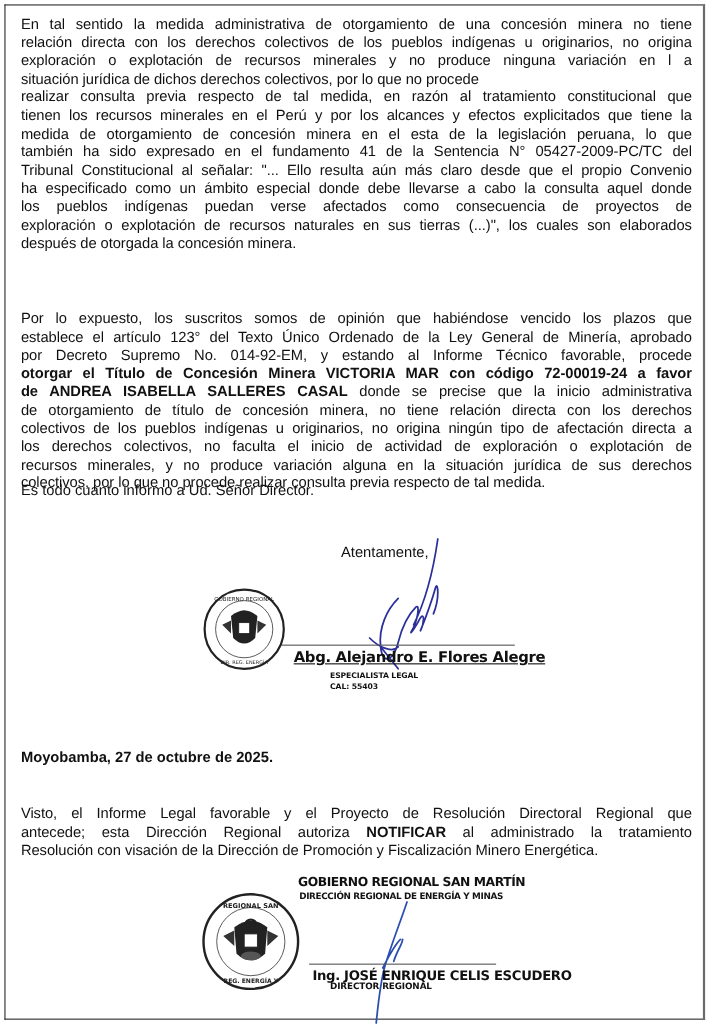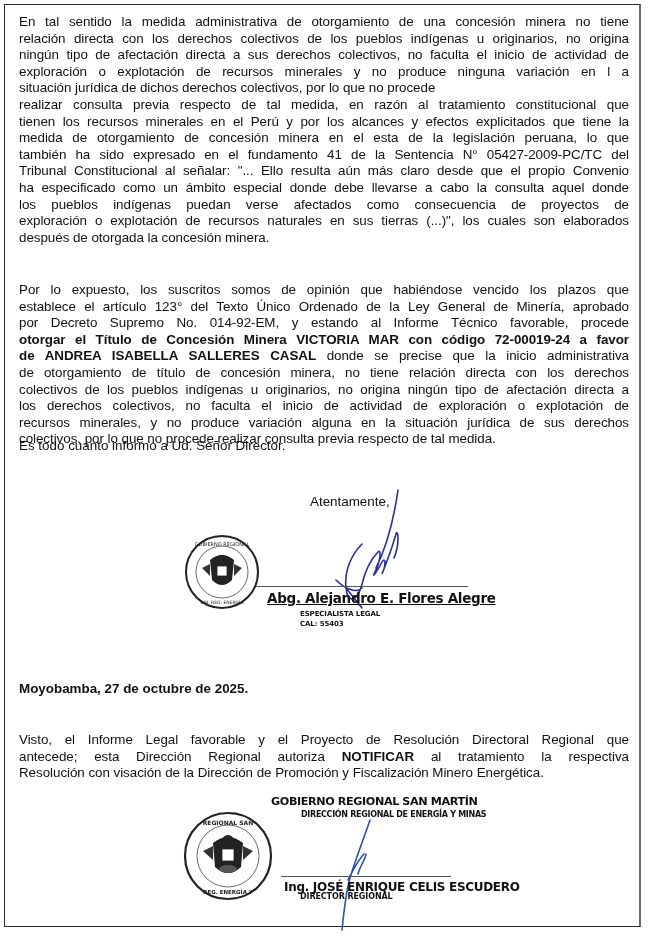--- a/index.html
+++ b/index.html
@@ -20,21 +20,20 @@
     .hdr2 { position: absolute; font-weight: bold; font-size: 8px; white-space: nowrap; letter-spacing: -0.3px; }
   </style>
 </head>
 <body>
 
 <div class="frame"></div>
 
 <div class="para" style="top:14px;">
   <span class="line">En tal sentido la medida administrativa de otorgamiento de una concesión minera no tiene</span>
   <span class="line">relación directa con los derechos colectivos de los pueblos indígenas u originarios, no origina</span>
-  <span class="line">ningún tipo de afectación directa a sus derechos colectivos, no faculta el inicio de actividad de</span>
   <span class="line">exploración o explotación de recursos minerales y no produce ninguna variación  en l a</span>
   <span class="line last">situación jurídica de dichos derechos colectivos, por  lo  que  no  procede</span>
   <span class="line">realizar consulta previa respecto de tal medida, en razón al tratamiento constitucional que</span>
   <span class="line">tienen los recursos minerales en el Perú y por los alcances y efectos explicitados que tiene la</span>
   <span class="line">medida de otorgamiento de concesión minera en el esta de la legislación peruana, lo que</span>
   <span class="line">también ha sido expresado en el fundamento 41 de la Sentencia N° 05427-2009-PC/TC del</span>
   <span class="line">Tribunal Constitucional al señalar: "... Ello resulta aún más claro desde que el propio Convenio</span>
   <span class="line">ha especificado como un ámbito especial donde debe llevarse a cabo la consulta aquel donde</span>
   <span class="line">los pueblos indígenas puedan verse afectados como consecuencia de proyectos de</span>
   <span class="line">exploración o explotación de recursos naturales en sus tierras (...)", los cuales son elaborados</span>
@@ -75,26 +74,26 @@
 
 <div class="sig-line" style="left:256px; top:586px; width:212px;"></div>
 <div class="sig-name sig-font" style="left:267px; top:590px;text-decoration:underline;">Abg. Alejandro E. Flores Alegre</div>
 <div class="sig-title sig-font" style="left:300px; top:610px; width:110px;">ESPECIALISTA LEGAL</div>
 <div class="sig-title sig-font" style="left:300px; top:620px; width:110px;">CAL: 55403</div>
 
 <div class="plain bold" style="top:681px;">Moyobamba, 27 de octubre de 2025.</div>
 
 <div class="para" style="top:732px;">
   <span class="line">Visto, el Informe Legal favorable y el Proyecto de  Resolución Directoral Regional que</span>
-  <span class="line"><span>antecede; esta Dirección Regional autoriza </span><b>NOTIFICAR</b><span> al tratamiento la respectiva</span></span>
+  <span class="line"><span>antecede; esta Dirección Regional autoriza </span><b>NOTIFICAR</b><span> al administrado la tratamiento</span></span>
   <span class="line last">Resolución con visación de la Dirección de  Promoción y Fiscalización Minero Energética.</span>
 </div>
 
 <div class="hdr1 sig-font" style="left:271px; top:795px;">GOBIERNO REGIONAL SAN MARTÍN</div>
-<div class="hdr2 sig-font" style="left:272px; top:810px;margin-left:29px;">DIRECCIÓN REGIONAL DE ENERGÍA Y MINAS</div>
+<div class="hdr2 sig-font" style="left:272px; top:810px;">DIRECCIÓN REGIONAL DE ENERGÍA Y MINAS</div>
 
 <svg style="left:183px; top:811px;" width="90" height="90" viewBox="0 0 90 90">
   <circle cx="45" cy="45" r="43" fill="none" stroke="#222" stroke-width="2.2"></circle>
   <circle cx="45" cy="45" r="31" fill="none" stroke="#444" stroke-width="0.8"></circle>
   <path d="M30 32 q15 -12 30 0 l-2 24 q-13 12 -26 0 z" fill="#222"></path>
   <circle cx="45" cy="30" r="5" fill="none" stroke="#222" stroke-width="2.2"></circle>
   <rect x="39" y="38" width="12" height="12" fill="#fff" stroke="#222" stroke-width="0.8"></rect>
   <ellipse cx="45" cy="58" rx="9" ry="4" fill="#555"></ellipse>
   <path d="M20 40 l10 -5 v14 z M70 40 l-10 -5 v14 z" fill="#333"></path>
   <text x="45" y="14" font-size="6" text-anchor="middle" font-family="DejaVu Sans, sans-serif" font-weight="bold" fill="#222">REGIONAL SAN</text>

